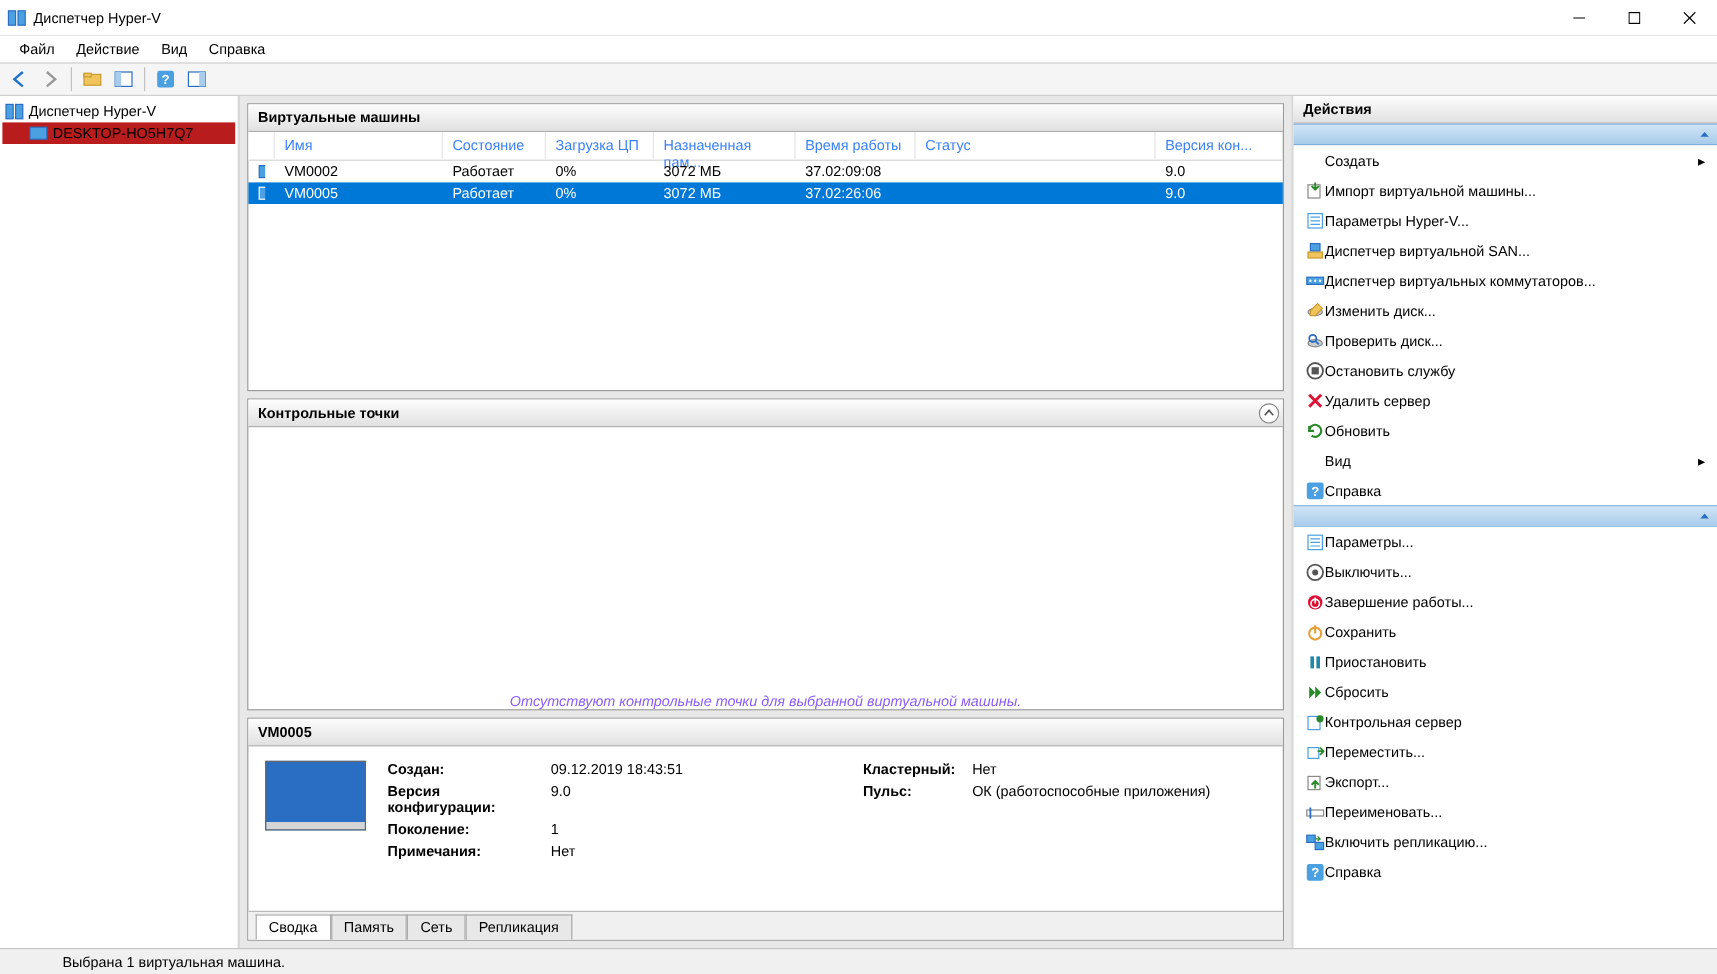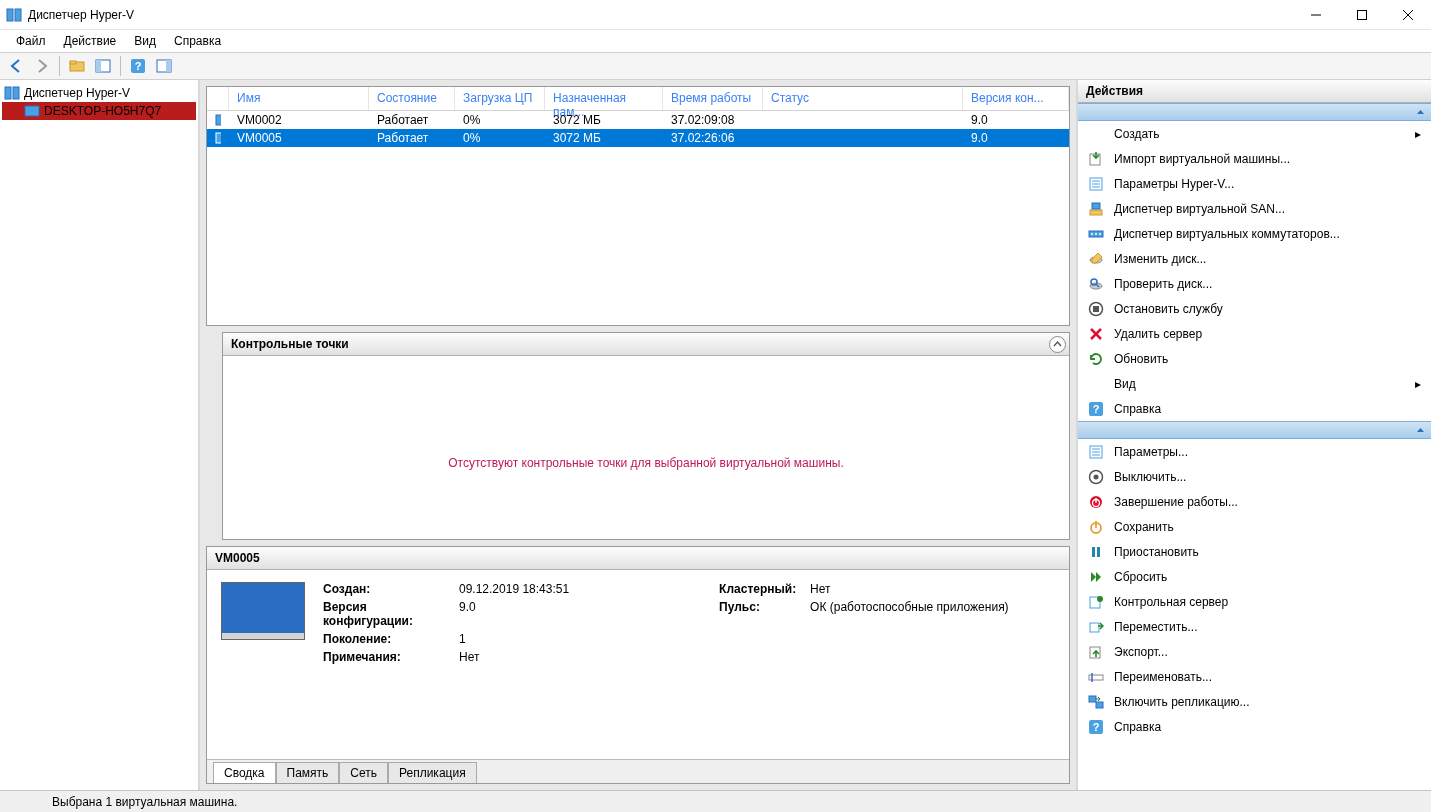--- a/index.html
+++ b/index.html
@@ -15,53 +15,53 @@
 .tb-btn { width: 24px; height: 24px; display: flex; align-items: center; justify-content: center; border: 1px solid transparent; }
 .tb-sep { width: 1px; height: 20px; background: #c0c0c0; margin: 0 3px; }
 .main-area { display: flex; height: calc(812px - 30px - 22px - 28px - 22px); }
 .tree-pane { width: 200px; border-right: 2px solid #d8d8d8; padding: 4px 2px; background: #fff; }
 .tree-node { display: flex; align-items: center; padding: 1px 2px; gap: 4px; }
 .tree-node.child { padding-left: 22px; }
 .tree-node.selected { background: #b91c1c; }
 .content-pane { flex: 1; background: #e8e8e8; padding: 6px; display: flex; flex-direction: column; gap: 6px; overflow: hidden; }
 .panel { border: 1px solid #999; background: #fff; display: flex; flex-direction: column; }
 .panel-vm { height: 240px; }
-.panel-cp { height: 208px; margin-left: 16px; }
+.panel-cp { height: 260px; }
 .panel-details { flex: 1; }
 .panel-header { height: 23px; background: linear-gradient(#fdfdfd, #e1e1e1); border-bottom: 1px solid #b0b0b0; display: flex; align-items: center; padding: 0 8px; font-weight: bold; position: relative; }
 .grid-header { display: flex; height: 24px; border-bottom: 1px solid #d5d5d5; background: #fff; }
 .grid-header .col { padding: 4px 8px; border-right: 1px solid #e5e5e5; font-size: 12px; color: #3b82f6; }
 .grid-row { display: flex; height: 18px; align-items: center; }
 .grid-row.selected { background: #0078d7; color: #fff; }
 .grid-row .cell { padding: 0 8px; font-size: 12px; overflow: hidden; white-space: nowrap; }
 .col-icon { width: 22px; display:flex; align-items:center; justify-content:center;}
 .col-name { width: 140px; }
 .col-state { width: 86px; }
 .col-cpu { width: 90px; }
 .col-mem { width: 118px; }
 .col-uptime { width: 100px; }
 .col-status { width: 200px; }
 .col-version { width: 1px; flex:1; text-align:left;}
-.cp-body { flex: 1; display: flex; align-items: center; justify-content: center; padding-top: 30px; color: #be185d; }
+.cp-body { flex: 1; display: flex; align-items: flex-end; justify-content: center; padding-top: 30px; color: #8b5cf6; font-style: italic; }
 .collapse-btn { position: absolute; right: 3px; top: 3px; width: 17px; height: 17px; border: 1px solid #888; border-radius: 50%; display: flex; align-items: center; justify-content: center; background: #fff; }
 .details-body { flex: 1; padding: 12px 14px; display: flex; gap: 18px; }
 .thumb { width: 84px; height: 58px; background: #2a6ec4; border: 1px solid #666; position: relative; }
 .thumb::after { content:""; position:absolute; bottom:0; left:0; right:0; height:6px; background:#d5d5d5; }
 .details-props { display: flex; gap: 30px; flex: 1; }
 .props-col { display: flex; flex-direction: column; gap: 4px; }
 .prop-row { display: flex; gap: 6px; }
 .prop-label { font-weight: bold; width: 130px; }
 .prop-label2 { font-weight: bold; width: 85px; }
 .tabs-strip { height: 24px; border-top: 1px solid #bbb; display: flex; align-items: flex-end; padding-left: 6px; background: #f0f0f0; }
 .dtab { padding: 3px 10px; border: 1px solid #aaa; border-bottom: none; background: #fff; margin-right: 0; font-size: 12px; }
 .dtab.inactive { background: #e8e8e8; }
 .actions-pane { width: 355px; border-left: 2px solid #d8d8d8; background: #fff; display: flex; flex-direction: column; }
 .actions-header { height: 23px; background: linear-gradient(#fdfdfd, #e1e1e1); border-bottom: 1px solid #b0b0b0; padding: 0 8px; display: flex; align-items: center; font-weight: bold; }
 .actions-section-bar { height: 18px; background: linear-gradient(#d0e4f5, #a8cceb); border-top: 1px solid #7faedb; border-bottom: 1px solid #7faedb; display: flex; align-items: center; justify-content: flex-end; padding-right: 6px; }
-.action-item { height: 25px; display: flex; align-items: center; padding-left: 10px; gap: 10px; }
+.action-item { height: 25px; display: flex; align-items: center; padding-left: 10px; }
 .action-icon { width: 16px; height: 16px; display: flex; align-items: center; justify-content: center; flex-shrink: 0; }
 .action-arrow { margin-left: auto; margin-right: 10px; }
 .statusbar { height: 22px; border-top: 1px solid #c5c5c5; display: flex; align-items: center; padding-left: 52px; background: #f0f0f0; font-size: 12px; }
 svg { display: block; }
 </style>
 </head>
 <body>
 
 <div class="titlebar">
   <span class="app-icon">
@@ -151,20 +151,23 @@
       <svg width="16" height="16">
           <rect x="1" y="3" width="14" height="10" fill="#4aa0e0" stroke="#2a6ec4"></rect>
         </svg>
       <span>DESKTOP-HO5H7Q7</span>
     </div>
   </div>
 
   <div class="content-pane">
 
     <div class="panel panel-vm">
+      <div class="panel-header">
+        <span>Виртуальные машины</span>
+      </div>
       <div class="grid-header">
         <div class="col col-icon"></div>
         <div class="col col-name">Имя</div>
         <div class="col col-state">Состояние</div>
         <div class="col col-cpu">Загрузка ЦП</div>
         <div class="col col-mem">Назначенная пам...</div>
         <div class="col col-uptime">Время работы</div>
         <div class="col col-status">Статус</div>
         <div class="col col-version">Версия кон...</div>
       </div>

